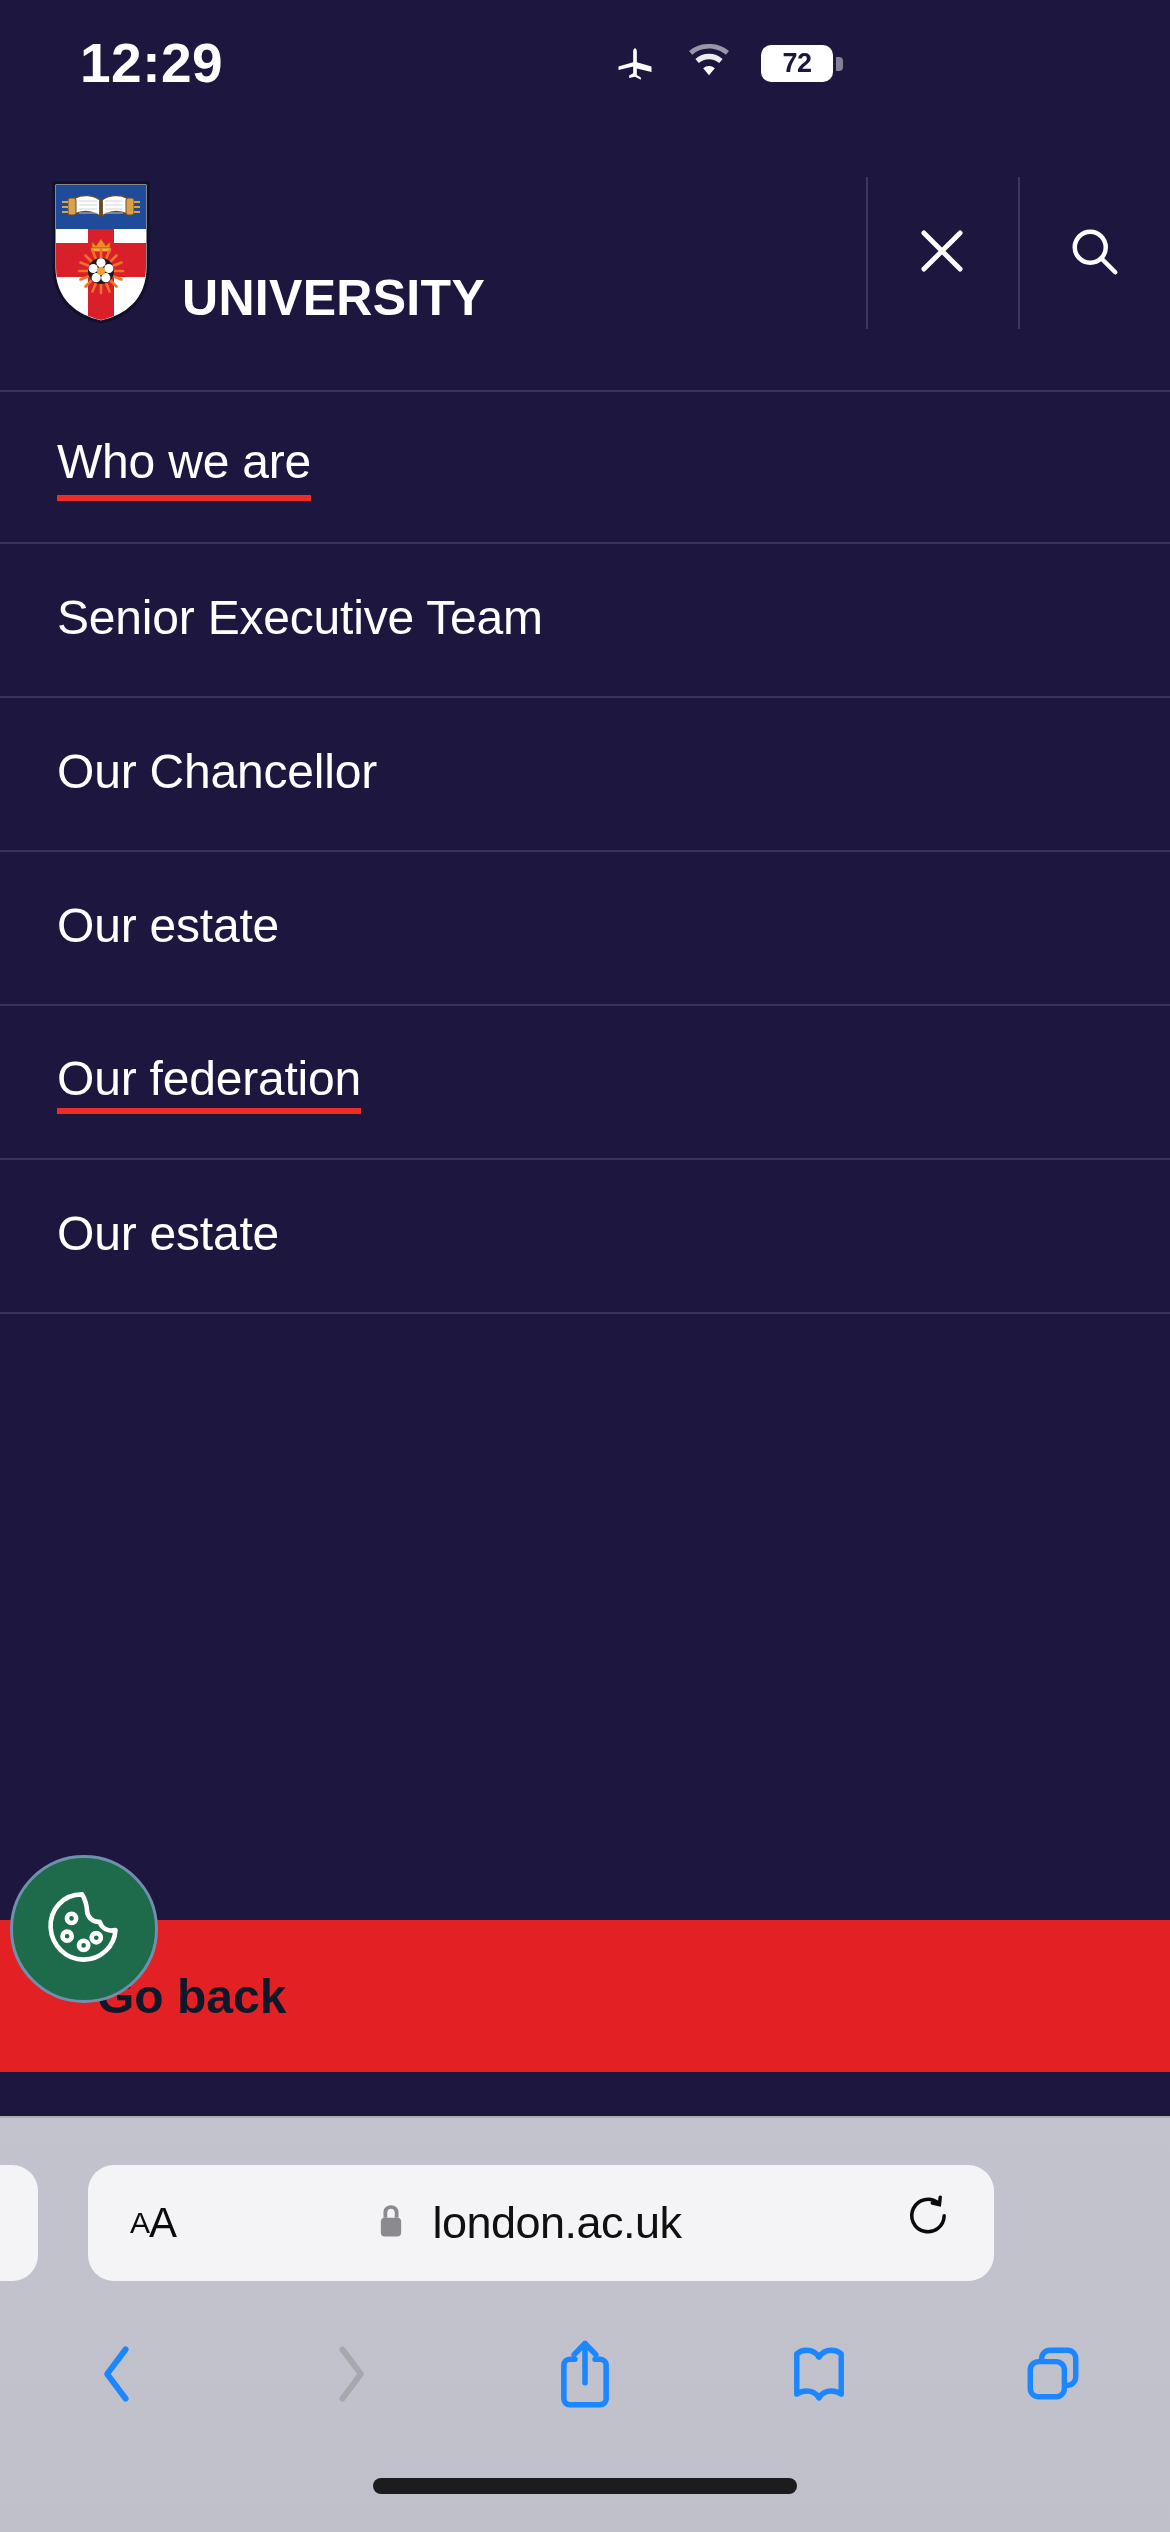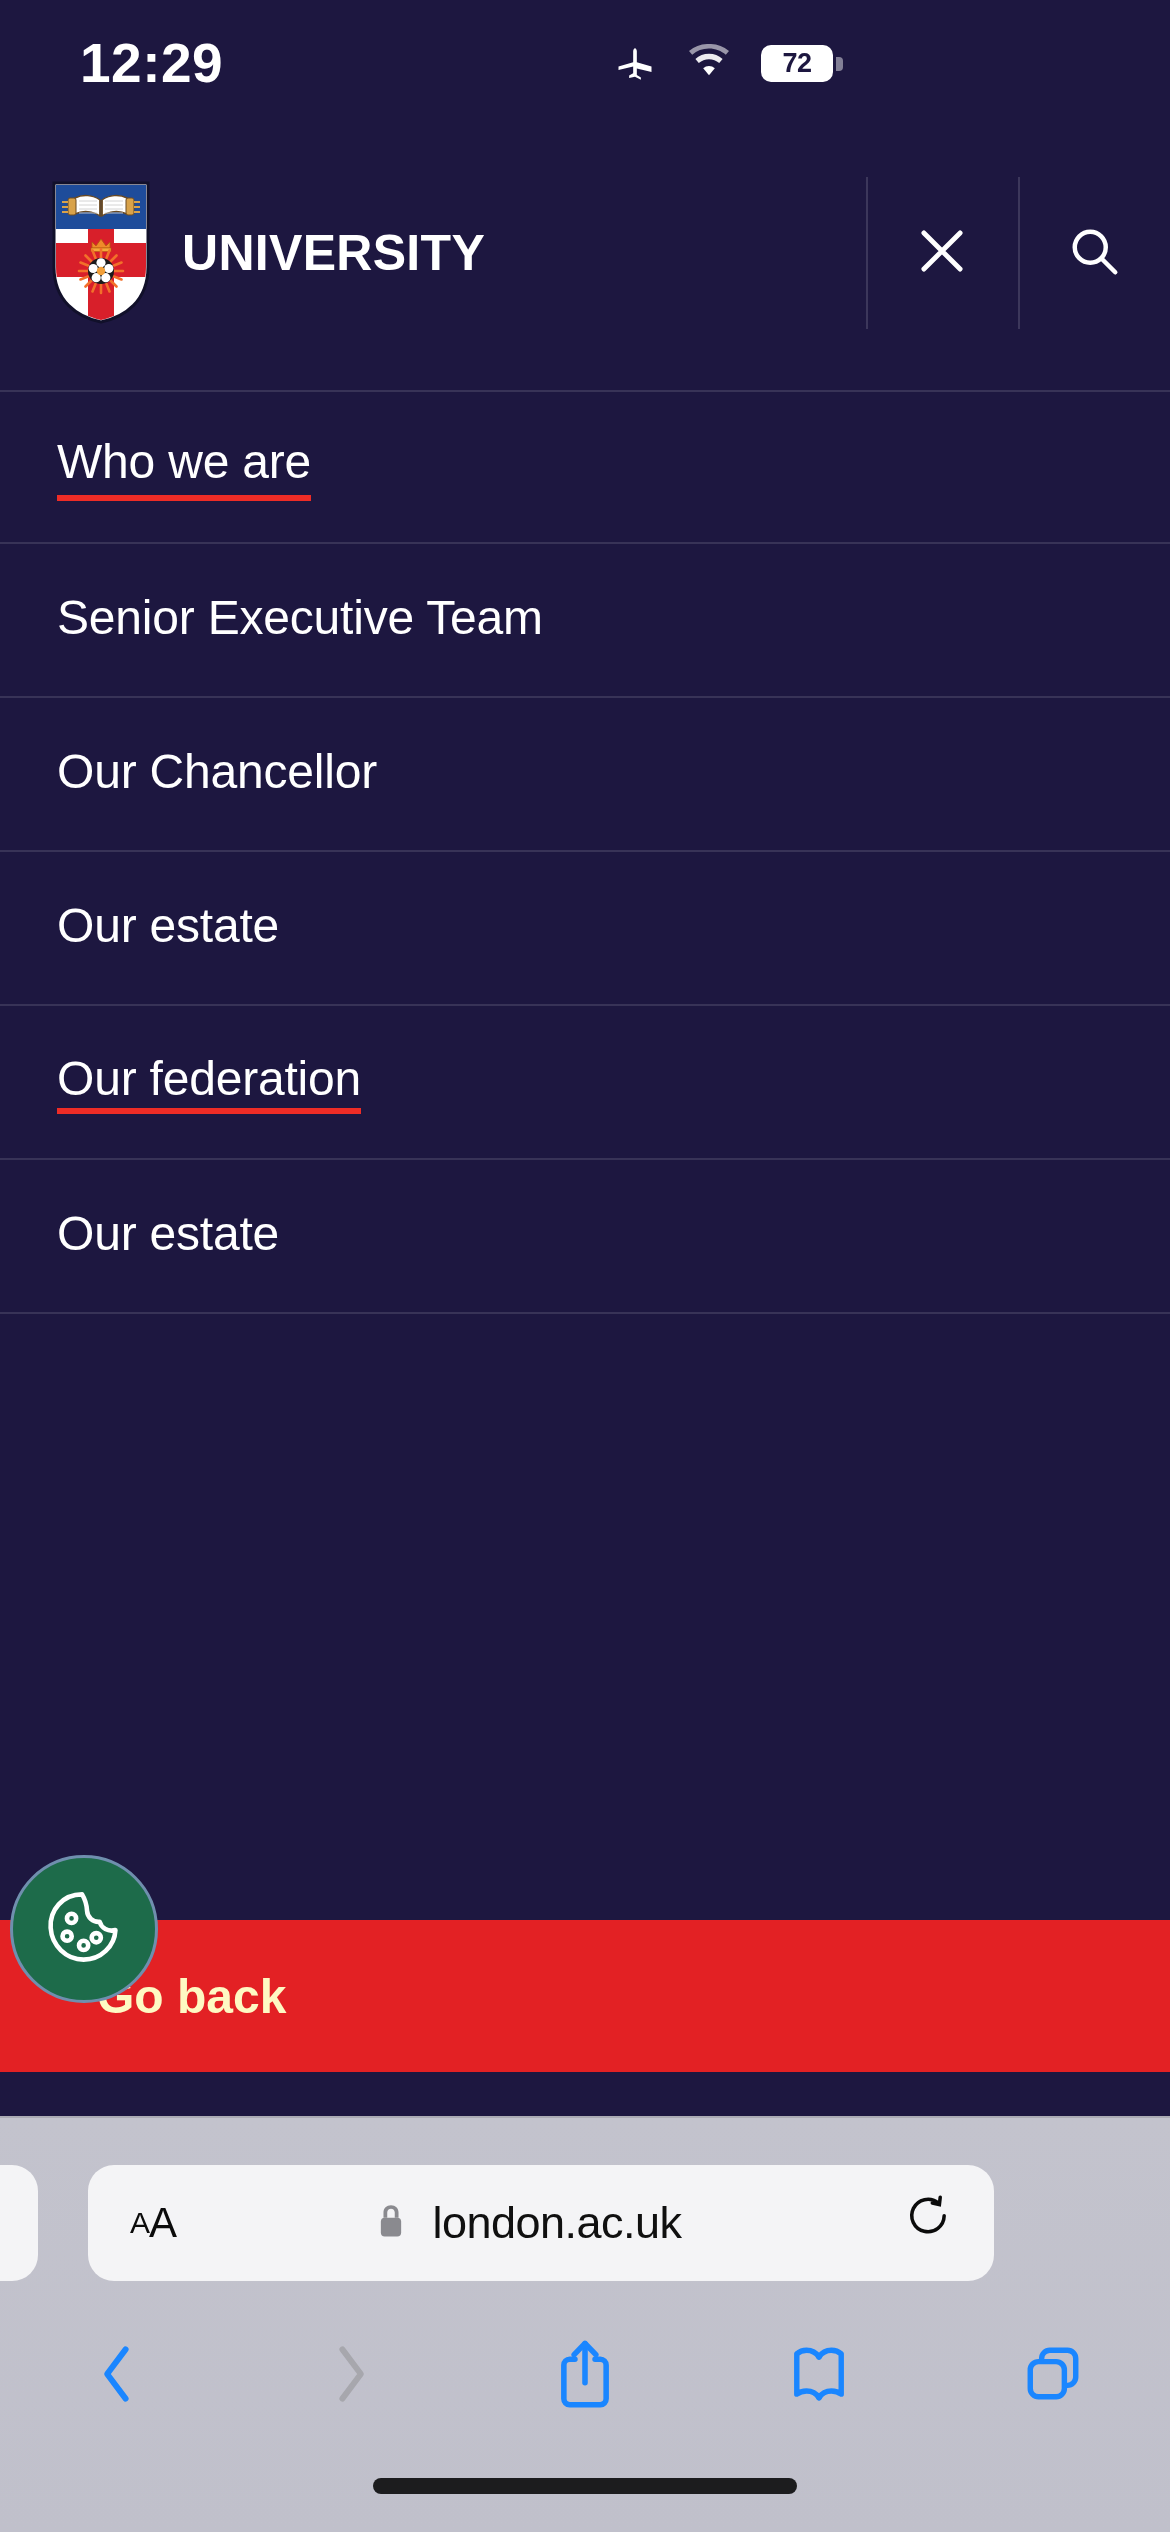--- a/index.html
+++ b/index.html
@@ -38,21 +38,21 @@
   #battery-tip {
     width:7px; height:14px; border-radius:0 4px 4px 0;
     background:rgba(255,255,255,0.45); margin-left:3px;
   }
 
   
   #site-header {
     position:absolute; top:115px; left:0; width:1170px; height:275px;
     display:flex; align-items:center; justify-content:space-between;
   }
-  #brand { display:flex; align-items:center; margin-left:52px; }
+  #brand { display:flex; align-items:flex-end; margin-left:52px; }
   #crest { width:98px; height:143px; position:relative; flex:none; }
   #brand-text {
     margin-left:32px; color:#ffffff;
     font-size:50px; font-weight:800; line-height:1.04;
     letter-spacing:0.3px;
   }
   #header-actions { display:flex; align-items:stretch; height:152px; margin-right:0px; }
   .hdr-btn {
     width:152px; height:152px;
     display:flex; align-items:center; justify-content:center;
@@ -79,21 +79,21 @@
   }
   .nav-item.active .nav-label { border-bottom:6px solid #ee2c26; }
   .nav-item.active2 .nav-label { border-bottom:6px solid #ee2c26; padding-bottom:2px; }
 
   
   #goback {
     position:absolute; top:1920px; left:0; width:1170px; height:152px;
     background:#e32124; display:flex; align-items:center;
   }
   #goback-label {
-    margin-left:97px; color:#fef9c3; font-size:48px; font-weight:600;
+    margin-left:97px; color:#0f172a; font-size:48px; font-weight:600;
   }
   #cookie-btn {
     position:absolute; left:10px; top:1855px;
     width:148px; height:148px; border-radius:50%;
     background:#1d6b4a; border:3px solid #6f8fae;
     display:flex; align-items:center; justify-content:center;
     z-index:5;
   }
 
   

